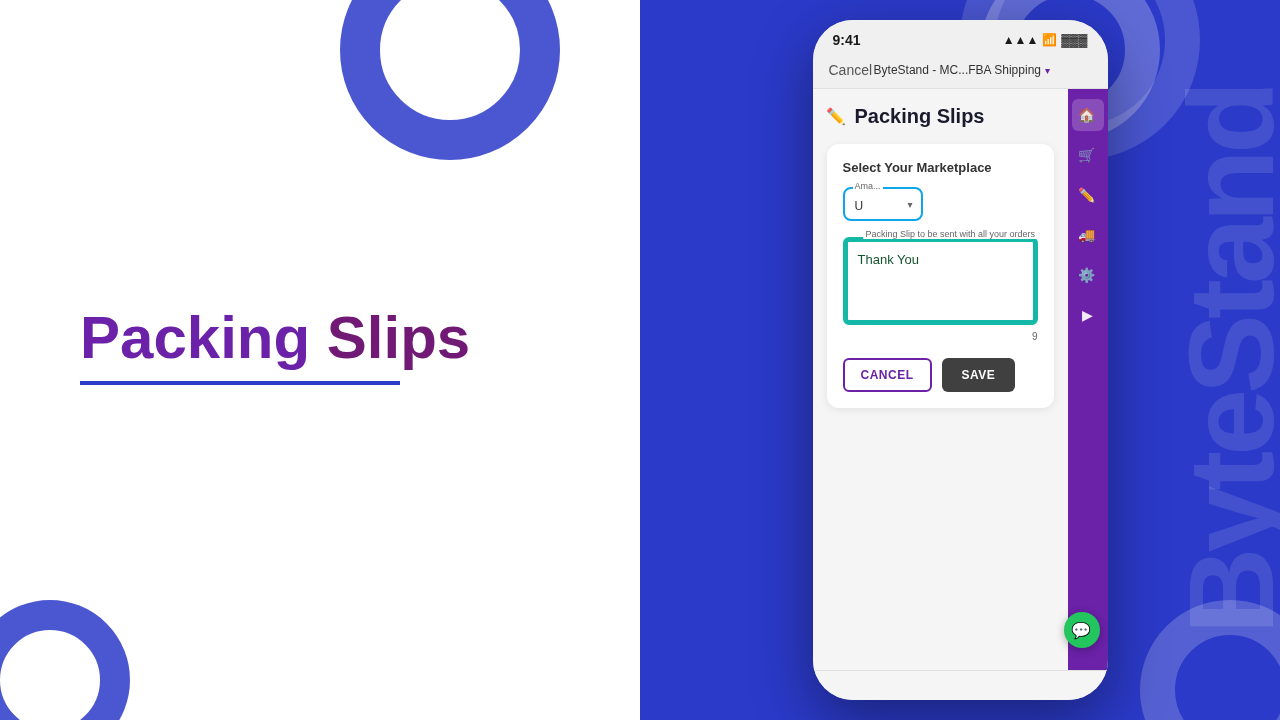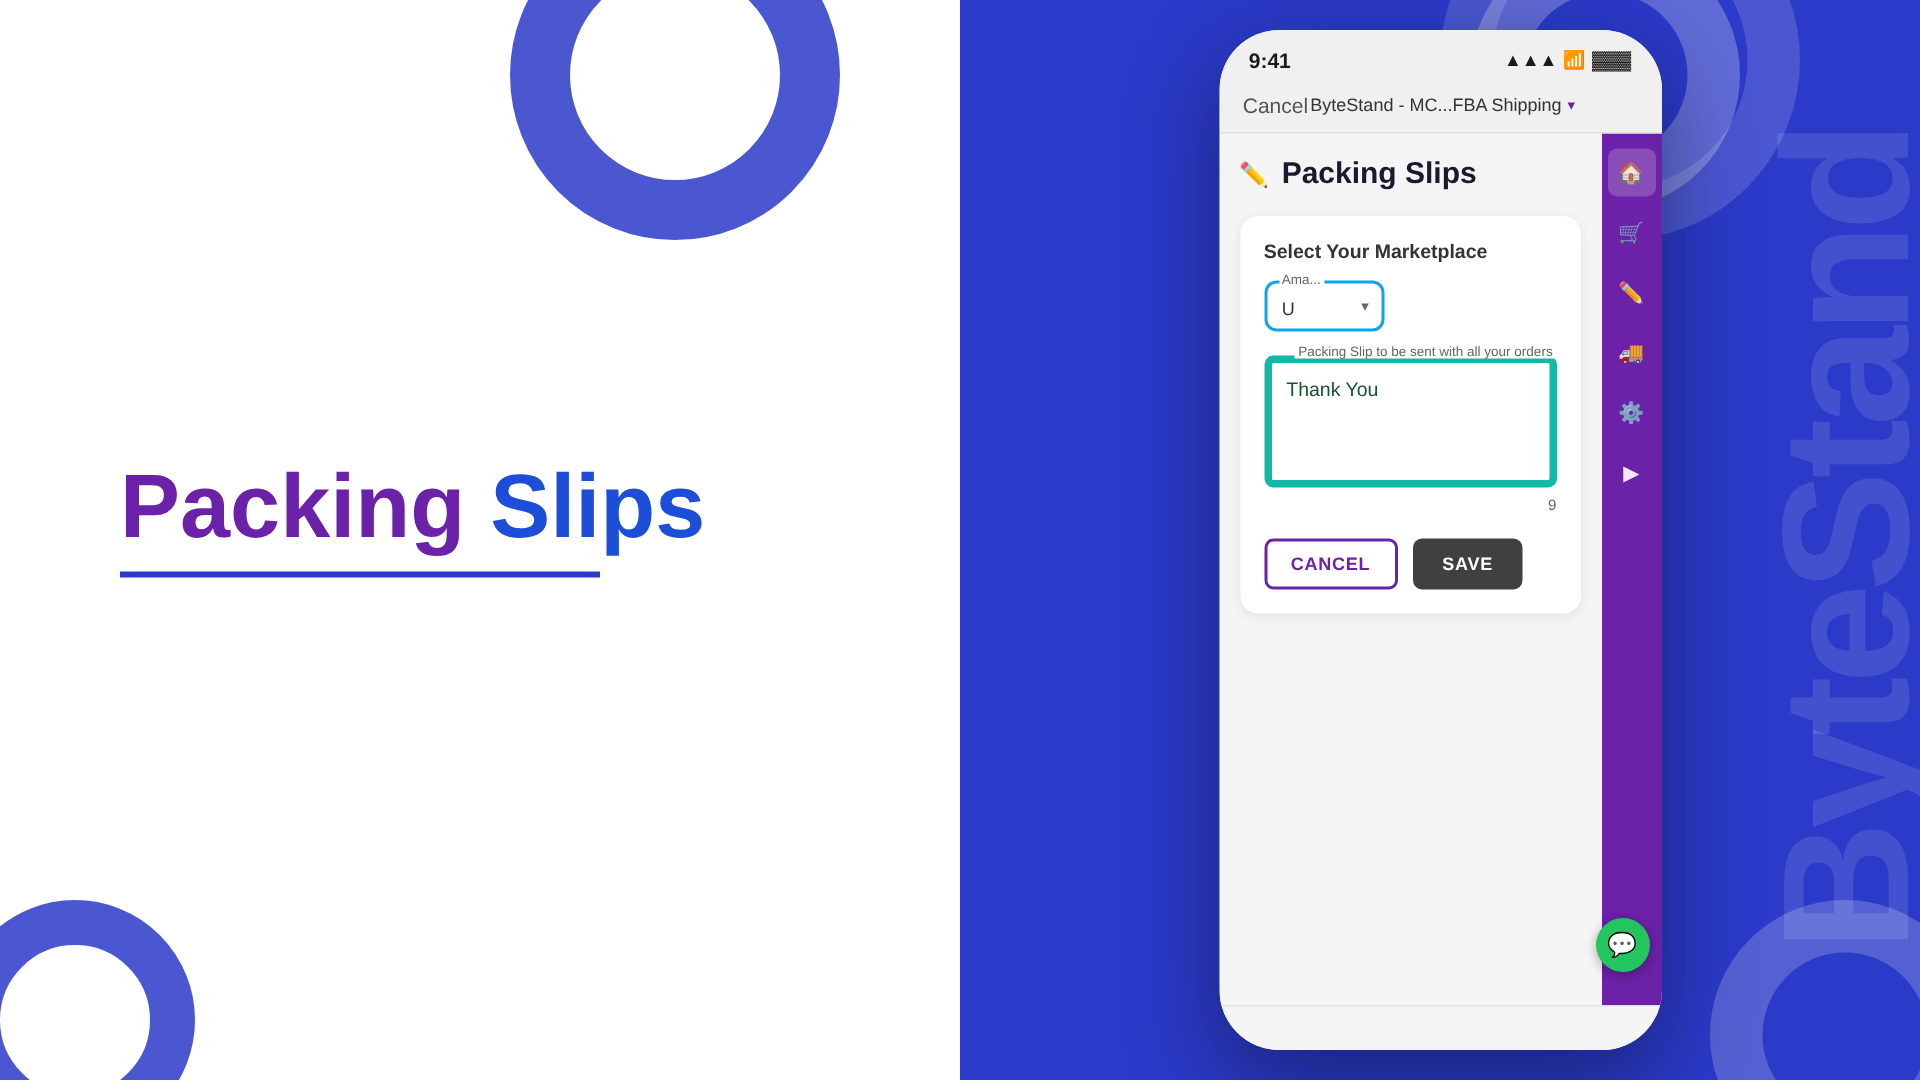--- a/index.html
+++ b/index.html
@@ -54,21 +54,21 @@
       font-weight: 800;
       line-height: 1.1;
       margin-bottom: 10px;
     }
 
     .page-title .highlight {
       color: #6b21a8;
     }
 
     .page-title .normal {
-      color: #1d4ed8;
+      color: #701a75;
     }
 
     .title-underline {
       width: 320px;
       height: 4px;
       background: #2b3ac9;
       margin-bottom: 30px;
     }
 
     .bullet-list {

